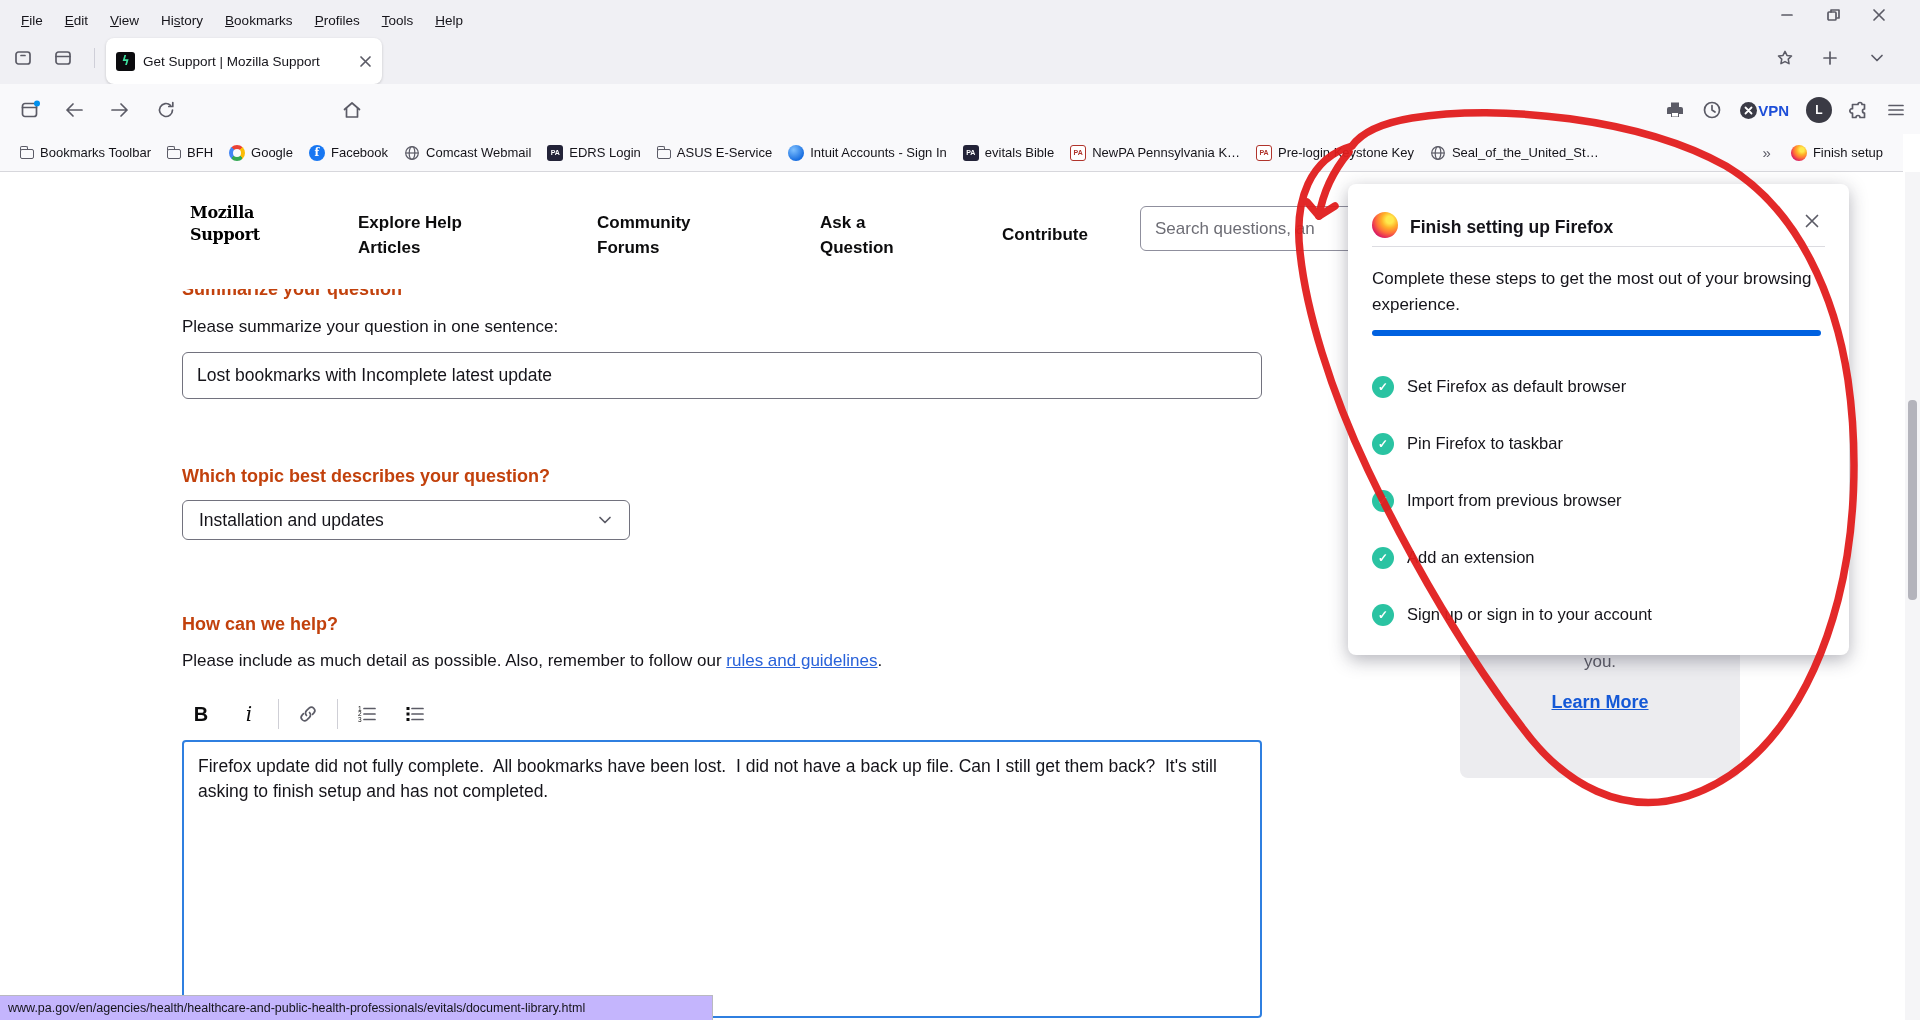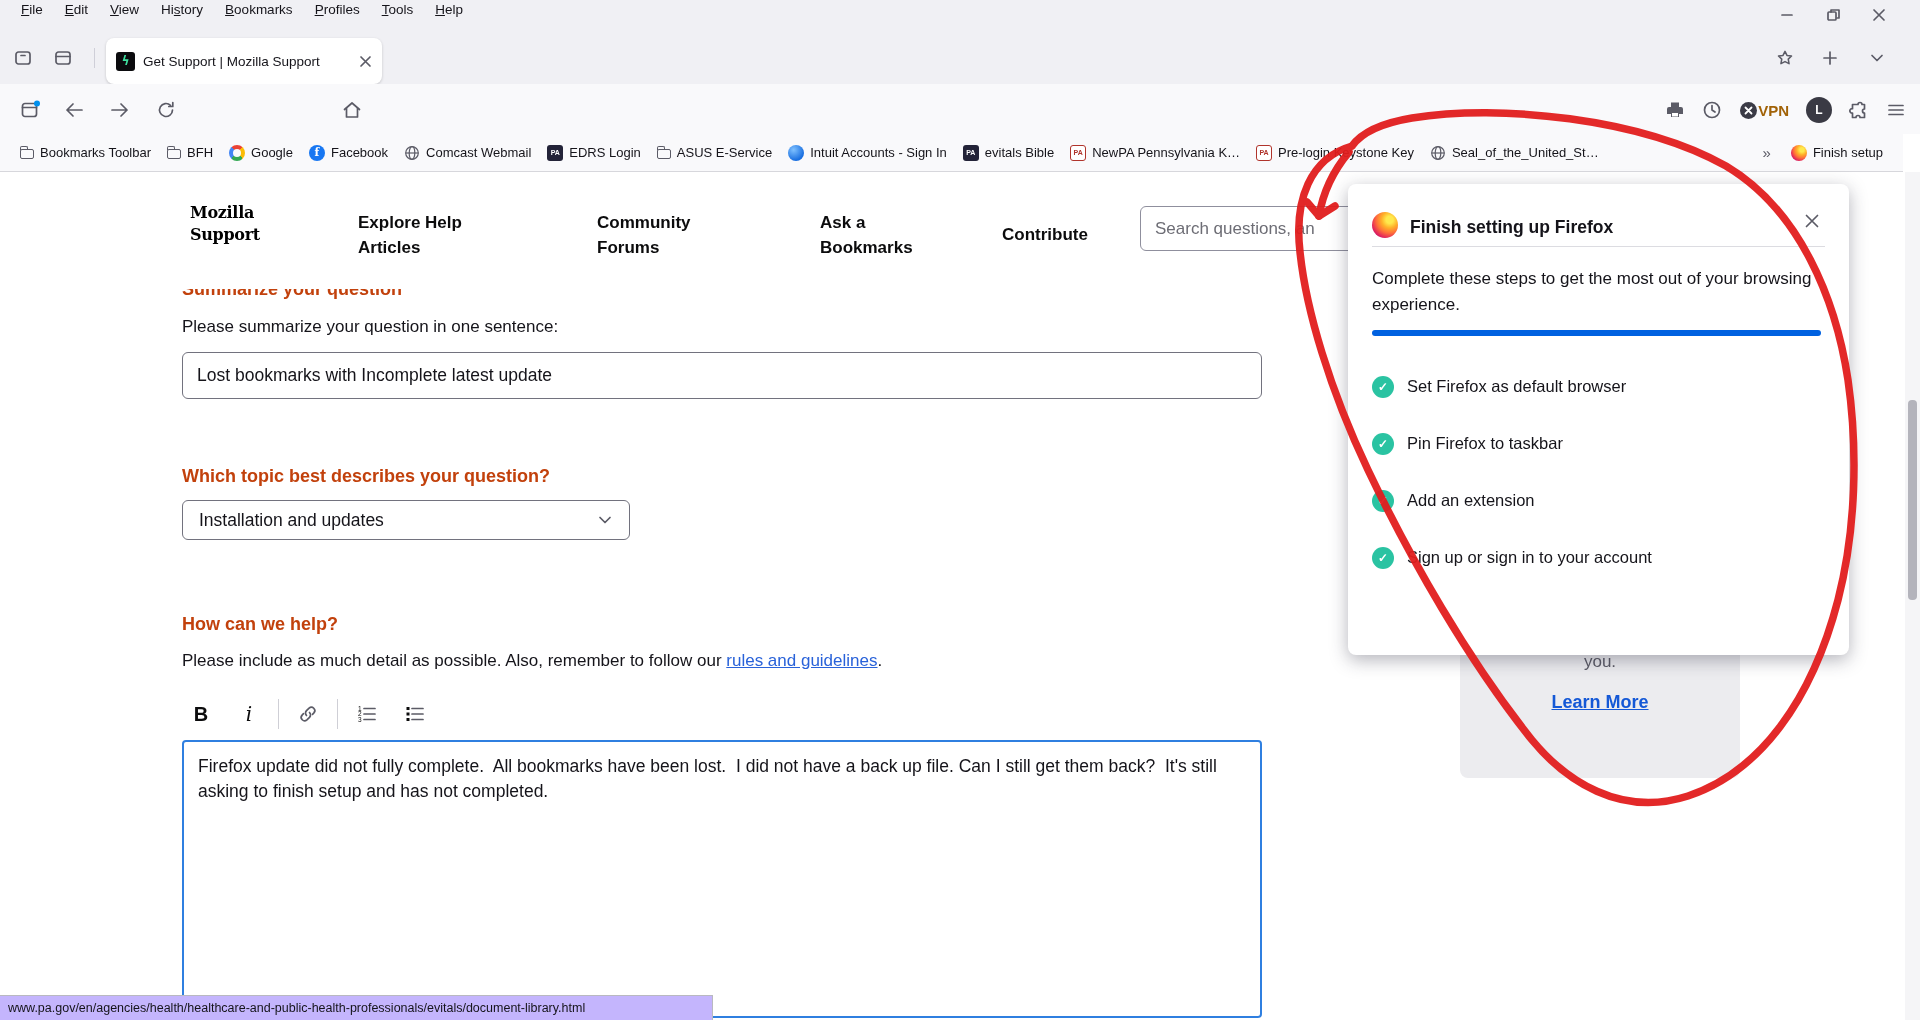--- a/index.html
+++ b/index.html
@@ -3,21 +3,21 @@
 <meta charset="utf-8">
 <style>
   html,body{margin:0;padding:0;background:#555;}
   #app{position:relative;width:1920px;height:1020px;overflow:hidden;background:#fff;
        font-family:"Liberation Sans",sans-serif;color:#15141a;}
   svg{display:block}
   .ico{stroke:#5b5b66;fill:none;stroke-width:1.7;stroke-linecap:round;stroke-linejoin:round}
 
   
   .menubar{position:absolute;left:0;top:0;width:1920px;height:30px;background:#f0f0f4;
-           display:flex;align-items:flex-start;font-size:13.5px;}
+           display:flex;align-items:flex-end;font-size:13.5px;}
   .menu-items{display:flex;align-items:center;margin-left:12px;gap:4px}
   .menu-item{padding:2px 9px;border-radius:3px;cursor:default}
   .menu-item u{text-decoration:underline}
   .win-controls{position:absolute;right:18px;top:0;height:30px;display:flex}
   .wc{width:46px;height:30px;display:flex;align-items:center;justify-content:center}
 
   .tabbar{position:absolute;left:0;top:30px;width:1920px;height:54px;background:#f0f0f4}
   .tabbar-icon{position:absolute;top:15px;width:26px;height:26px;display:flex;align-items:center;justify-content:center;border-radius:4px}
   .tab-divider{position:absolute;left:94px;top:18px;width:1px;height:20px;background:#cfcfd8}
   .tab{position:absolute;left:106px;top:8px;width:276px;height:46px;background:#fff;border-radius:8px;
@@ -28,21 +28,21 @@
   .tab-title{flex:1;font-size:13.5px;white-space:nowrap;overflow:hidden;text-overflow:ellipsis}
 
   .navbar{position:absolute;left:0;top:84px;width:1920px;height:50px;background:#f9f9fb}
   .nbtn{position:absolute;top:10px;width:32px;height:32px;display:flex;align-items:center;justify-content:center;border-radius:4px}
   .urlbar{position:absolute;left:384px;top:91px;width:1086px;height:37px;background:#f0f0f4;border-radius:8px;
           display:flex;align-items:center;padding:0 12px;box-sizing:border-box;gap:10px;font-size:15.5px}
   .url-text{margin-left:4px;white-space:nowrap;color:#5b5b66}
   .url-text b{color:#0c0c0d;font-weight:bold}
   .urlbar-right{margin-left:auto;display:flex;align-items:center;gap:15px}
   .nav-right{position:absolute;right:14px;top:10px;height:32px;display:flex;align-items:center;gap:17px}
-  .vpn-wrap{display:flex;align-items:center;font-weight:bold;color:#a16207;font-size:15px}
+  .vpn-wrap{display:flex;align-items:center;font-weight:bold;color:#1d4ed8;font-size:15px}
   .avatar{width:26px;height:26px;border-radius:50%;background:#3a3a44;color:#fff;
           display:flex;align-items:center;justify-content:center;font-size:12px;font-weight:bold}
 
   .bookmarksbar{position:absolute;left:0;top:134px;width:1903px;height:38px;background:#f9f9fb;
                 border-bottom:1px solid #d7d7dc;display:flex;align-items:center;padding:0 12px;
                 box-sizing:border-box;font-size:13px;gap:2px}
   .bm{display:flex;align-items:center;gap:6px;padding:3px 8px;border-radius:4px;white-space:nowrap}
   .bi{width:16px;height:16px;display:inline-flex;align-items:center;justify-content:center;flex:none;box-sizing:border-box}
   .bi-folder{width:14px;height:10px;border:1.3px solid #5b5b66;border-radius:2px;position:relative;margin-top:3px}
   .bi-folder::before{content:"";position:absolute;top:-4.5px;left:-1.3px;width:6px;height:3px;
@@ -440,21 +440,21 @@
     <a class="promo-link" href="#">Learn More</a>
   </div>
 
   <div class="site-header">
     <div class="logo">
       <div>Mozilla</div>
         <div>Support</div>
     </div>
     <div class="site-nav-item" style="left:358px;width:132px">Explore Help Articles</div>
     <div class="site-nav-item" style="left:597px;width:118px">Community Forums</div>
-    <div class="site-nav-item" style="left:820px;width:96px">Ask a Bookmarks</div>
+    <div class="site-nav-item" style="left:820px;width:96px">Ask a Question</div>
     <div class="site-nav-item" style="left:1002px;top:50px">Contribute</div>
     <input class="search-box" placeholder="Search questions, an" style="">
   </div>
 
   <div class="scroll-track"></div>
   <div class="scroll-thumb"></div>
 
   <div class="popup">
     <div class="popup-head">
       <span class="bi ff-logo" style="width:26px;height:26px"></span>
@@ -469,20 +469,24 @@
     <div class="popup-desc">Complete these steps to get the most out of your browsing experience.</div>
     <div class="popup-progress"></div>
     <div class="checklist">
         <div class="check-item">
           <span class="check-circle">✓</span>
           <span class="check-label">Set Firefox as default browser</span>
         </div>
         <div class="check-item">
           <span class="check-circle">✓</span>
           <span class="check-label">Pin Firefox to taskbar</span>
+        </div>
+        <div class="check-item">
+          <span class="check-circle">✓</span>
+          <span class="check-label">Import from previous browser</span>
         </div>
         <div class="check-item">
           <span class="check-circle">✓</span>
           <span class="check-label">Add an extension</span>
         </div>
         <div class="check-item">
           <span class="check-circle">✓</span>
           <span class="check-label">Sign up or sign in to your account</span>
         </div>
       </div>

